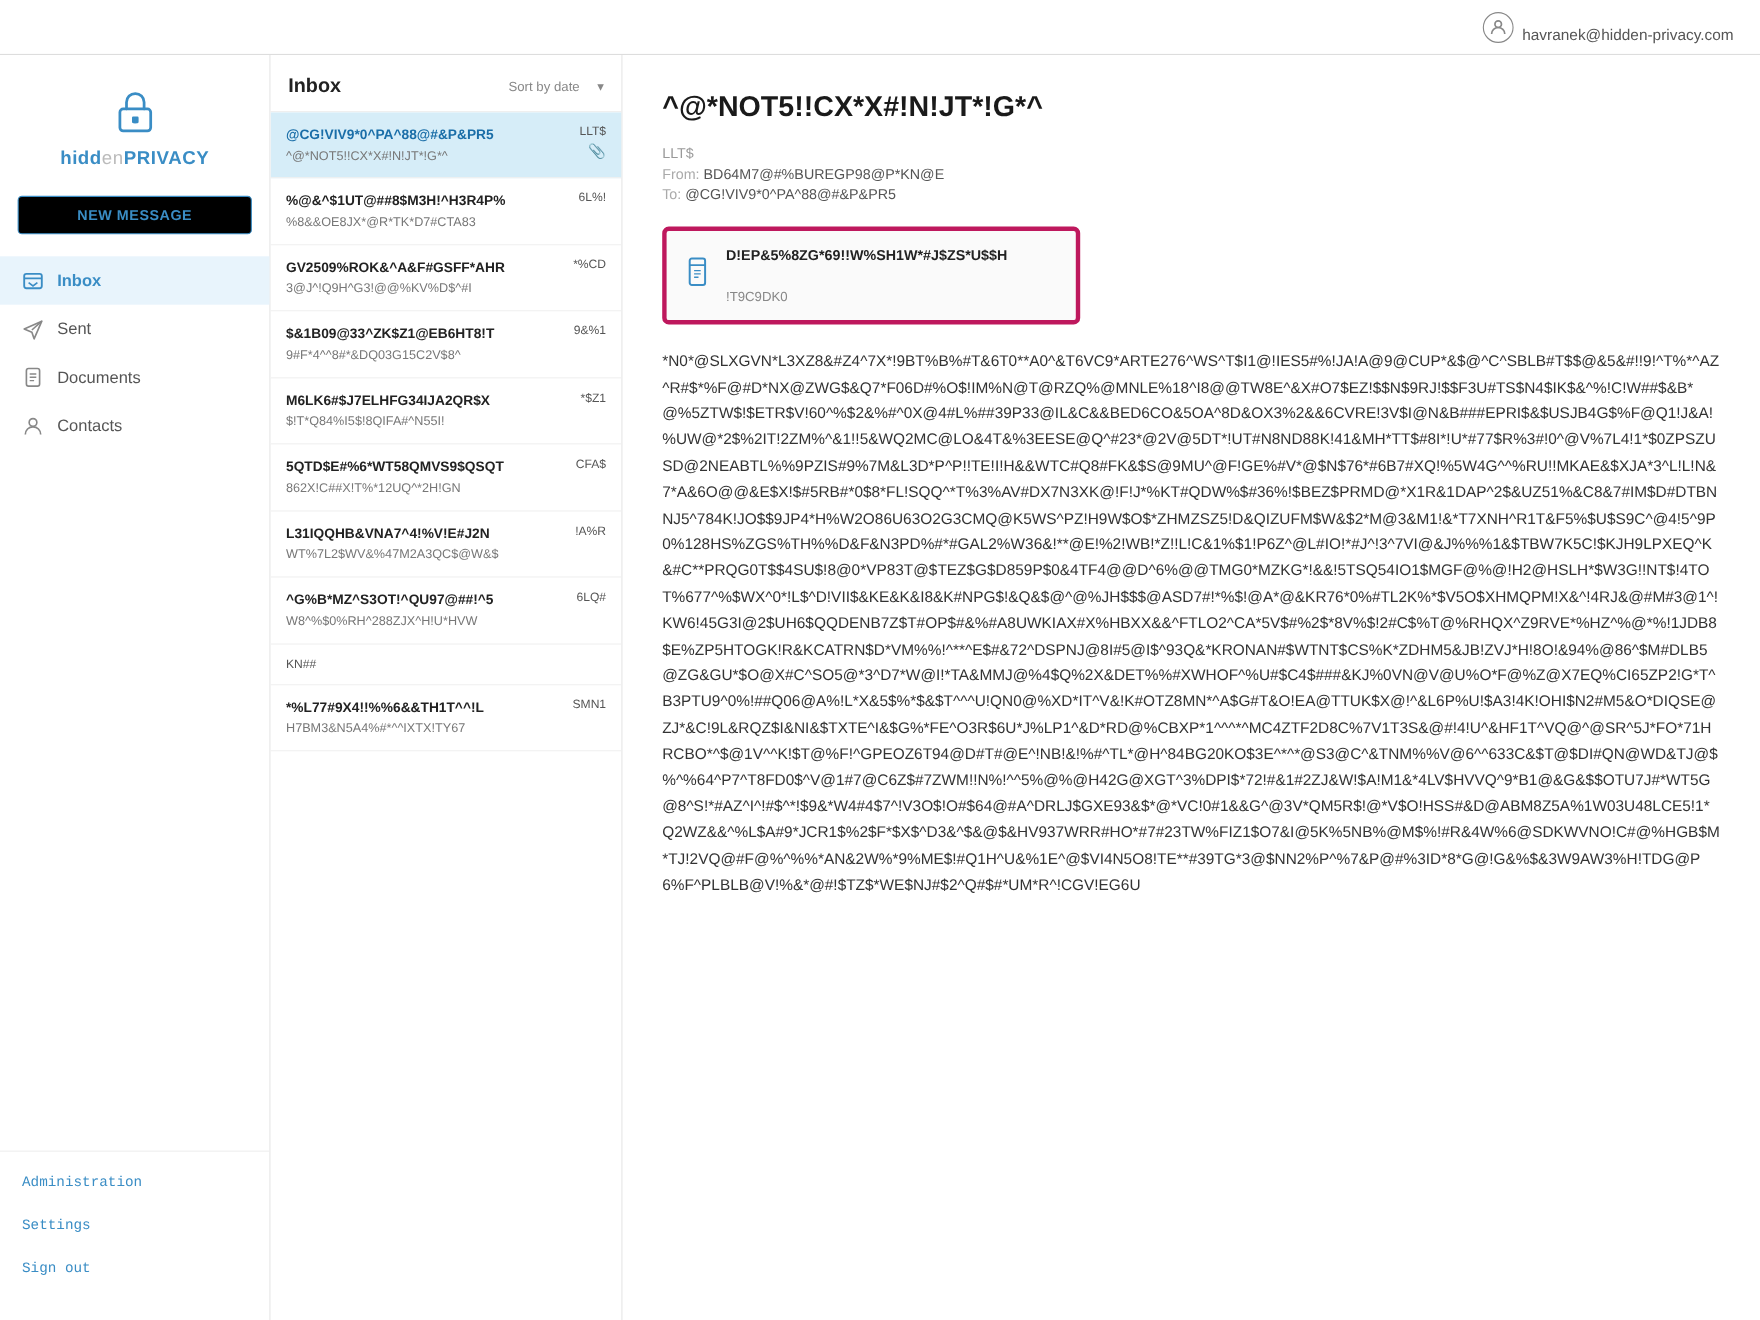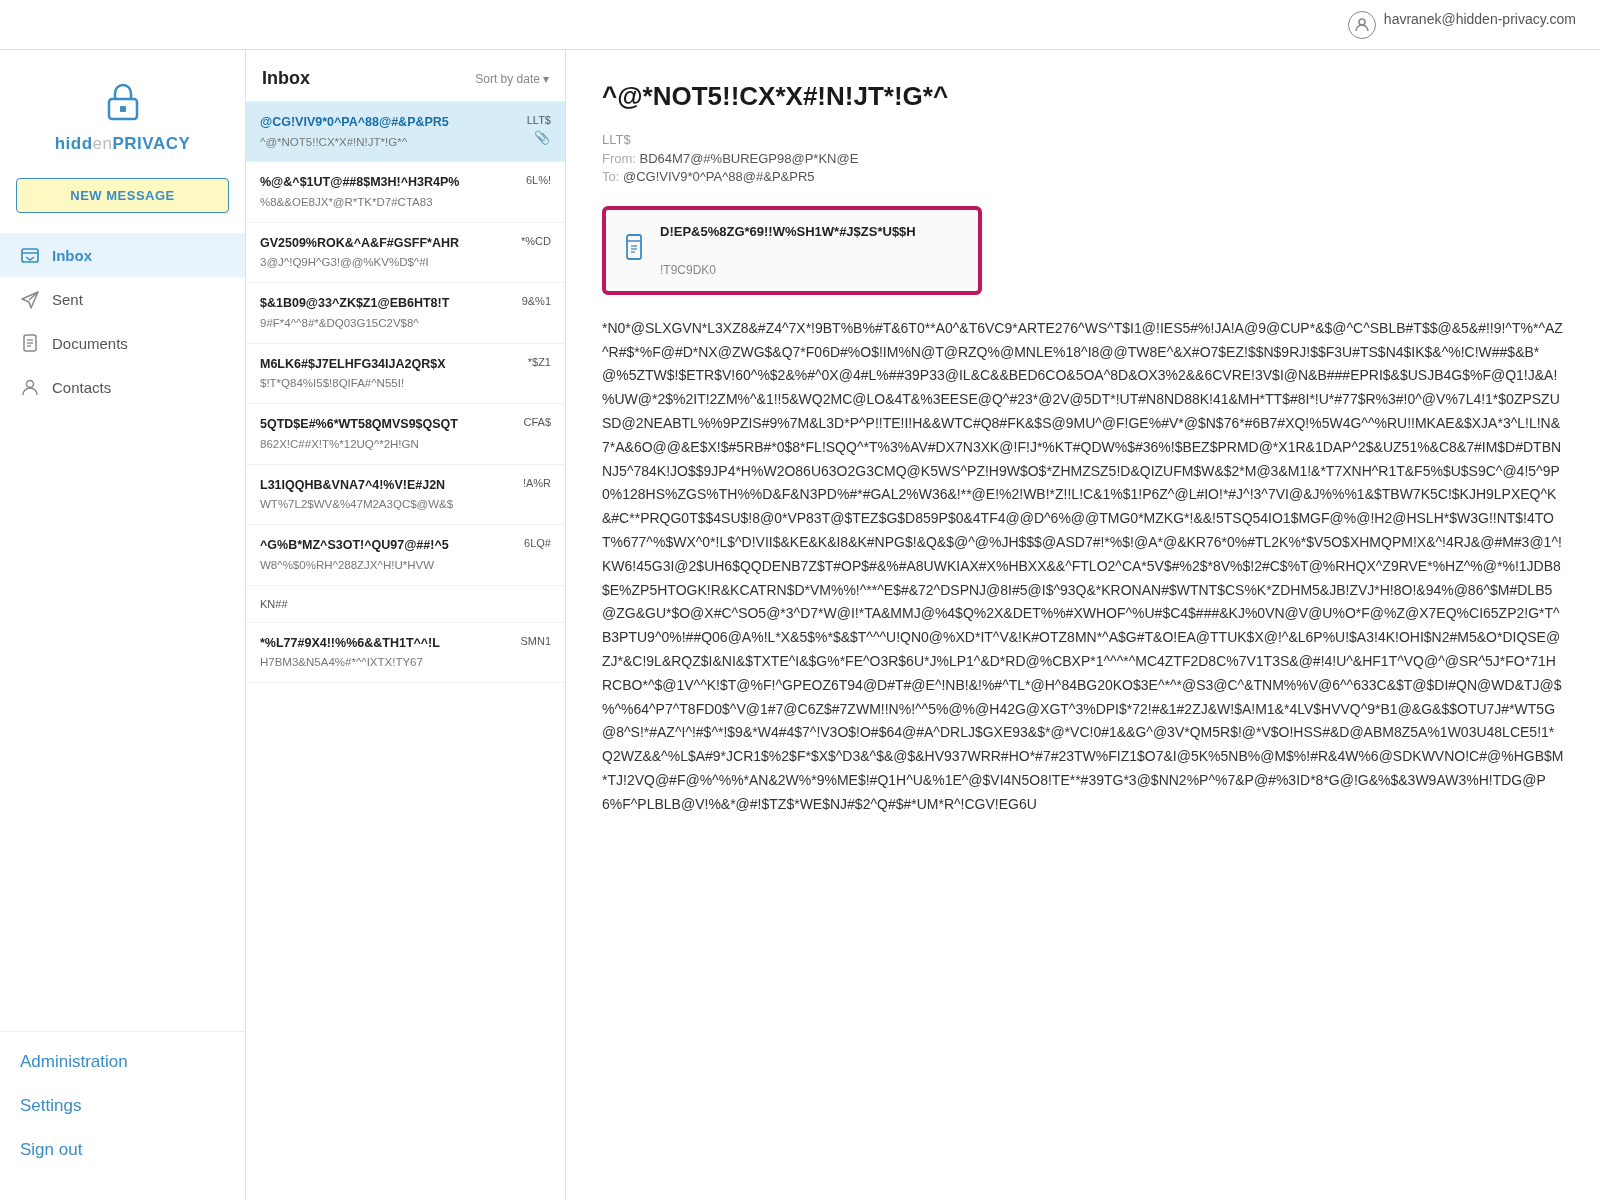--- a/index.html
+++ b/index.html
@@ -19,21 +19,21 @@
       height: 50px;
       border-bottom: 1px solid #ddd;
       display: flex;
       align-items: center;
       justify-content: flex-end;
       padding-right: 24px;
       background: #fff;
     }
     .top-bar-user {
       display: flex;
-      align-items: flex-start;
+      align-items: flex-end;
       gap: 8px;
       color: #555;
       font-size: 14px;
     }
     .user-icon-circle {
       width: 28px;
       height: 28px;
       border-radius: 50%;
       border: 1.5px solid #888;
       display: flex;
@@ -78,21 +78,21 @@
       font-size: 17px;
       font-weight: 600;
       color: #3a8dc5;
       letter-spacing: 0.5px;
     }
     .brand-name span { color: #bbb; font-weight: 400; }
 
     .new-message-btn {
       margin: 8px 16px 20px;
       border: 1.5px solid #3a8dc5;
-      background: #fef9c3;
+      background: #000000;
       color: #3a8dc5;
       font-size: 13px;
       font-weight: 600;
       padding: 9px 0;
       border-radius: 4px;
       cursor: pointer;
       text-align: center;
       letter-spacing: 0.5px;
     }
 
@@ -121,24 +121,25 @@
     }
 
     .sidebar-bottom {
       padding: 8px 0;
       border-top: 1px solid #eee;
       margin-top: 8px;
     }
     .sidebar-link {
       display: block;
       padding: 12px 20px;
-      font-size: 17px;
+      font-size: 13px;
       color: #3a8dc5;
       cursor: pointer;
       text-decoration: none;
+      font-family: Liberation Mono, monospace;
     }
 
     
     .message-list-panel {
       width: 320px;
       border-right: 1px solid #e0e0e0;
       display: flex;
       flex-direction: column;
       background: #fff;
     }
@@ -153,21 +154,21 @@
       font-size: 18px;
       font-weight: 700;
       color: #222;
     }
     .sort-control {
       font-size: 12px;
       color: #888;
       cursor: pointer;
       display: flex;
       align-items: center;
-      gap: 3px;
+      gap: 16px;
     }
 
     .message-items { overflow-y: auto; flex: 1; }
     .message-item {
       padding: 12px 14px;
       border-bottom: 1px solid #f0f0f0;
       cursor: pointer;
       display: flex;
       justify-content: space-between;
       align-items: flex-start;

